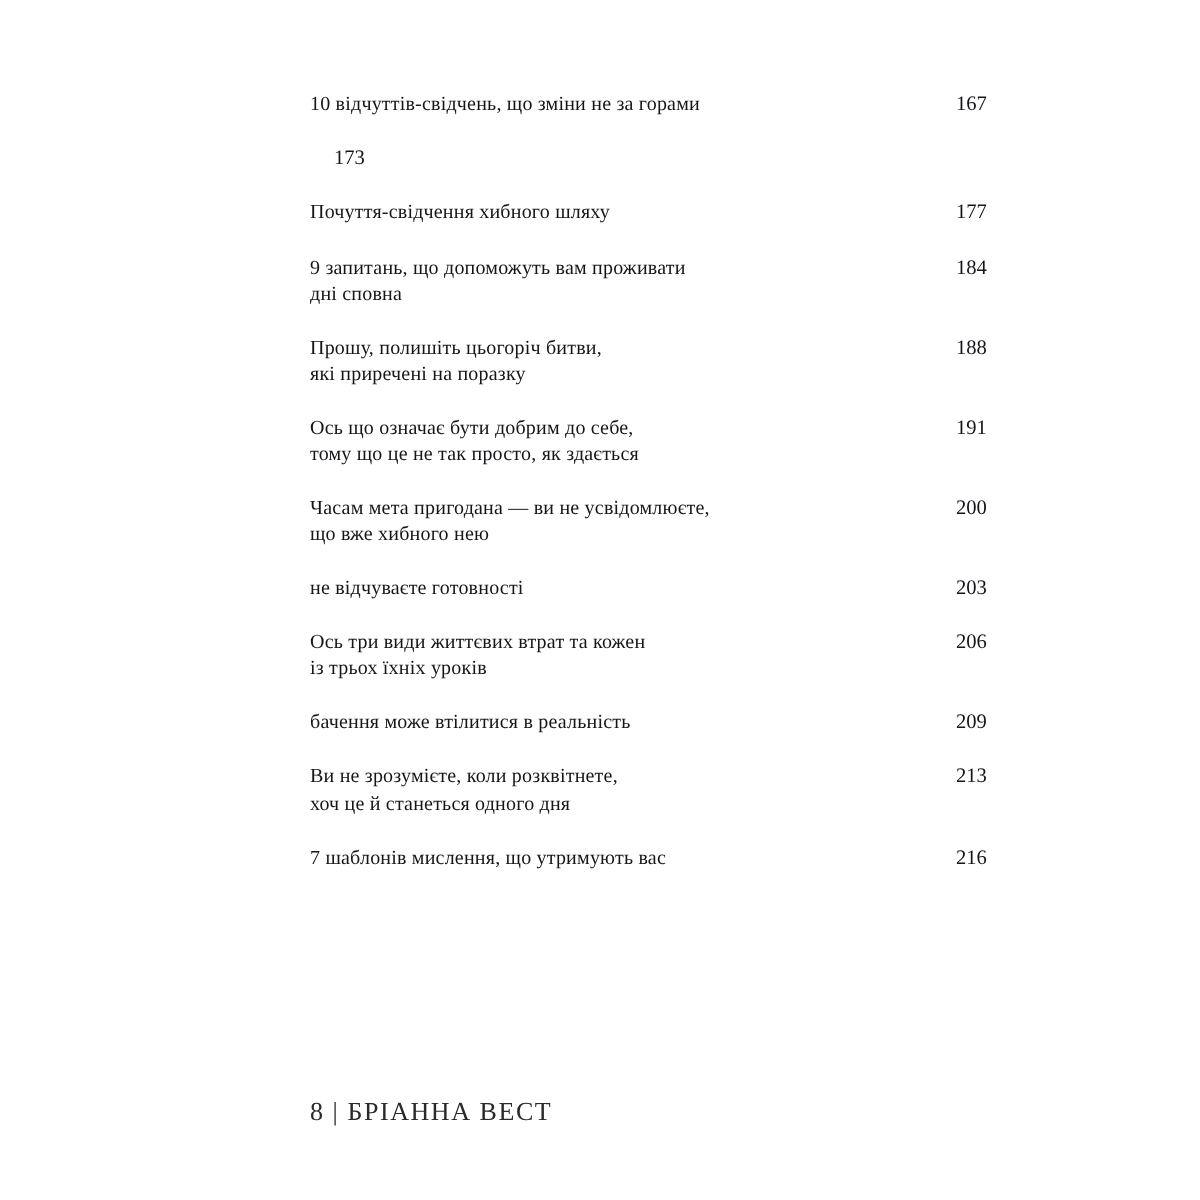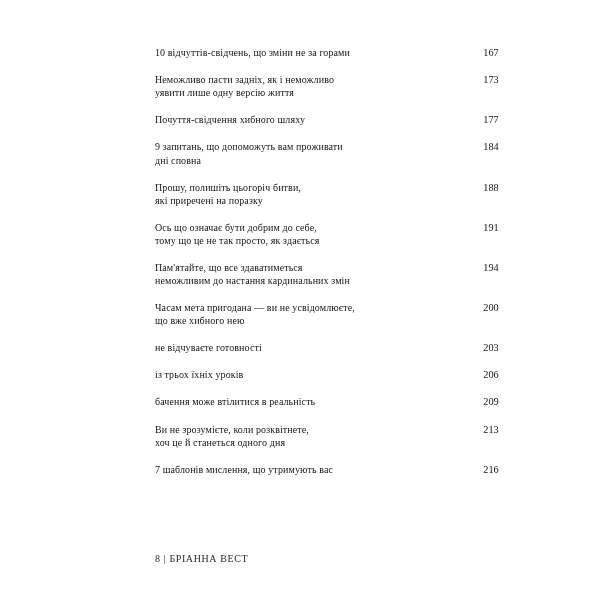--- a/index.html
+++ b/index.html
@@ -38,29 +38,29 @@
     color: #15151a;
   }
   .toc-title .line2 {
     display: block;
   }
   .toc-page {
     font-style: normal;
     font-size: 10.3px;
     color: #15151a;
     min-width: 26px;
-    text-align: center;
+    text-align: left;
     padding-left: 12px;
     white-space: nowrap;
   }
   .footer {
     position: absolute;
     left: 155px;
     bottom: 36px;
-    font-size: 10px;
+    font-size: 13px;
     font-style: normal;
     letter-spacing: 0.06em;
     color: #2a2a2a;
     font-family: "Liberation Serif", serif;
   }
 </style>
 </head>
 <body>
 
 <div class="page">
@@ -68,24 +68,20 @@
 
     <div class="toc-entry">
       <div class="toc-title">
         <span>10 відчуттів-свідчень, що зміни не за горами</span>
         <span class="line2"></span>
       </div>
       <div class="toc-page">167</div>
     </div>
 
     <div class="toc-entry">
-      <div class="toc-title">
-        <span>Неможливо пасти задніх, як і неможливо</span>
-        <span class="line2">уявити лише одну версію життя</span>
-      </div>
       <div class="toc-page">173</div>
     </div>
 
     <div class="toc-entry">
       <div class="toc-title">
         <span>Почуття-свідчення хибного шляху</span>
         <span class="line2"></span>
       </div>
       <div class="toc-page">177</div>
     </div>
@@ -108,46 +104,40 @@
     </div>
 
     <div class="toc-entry">
       <div class="toc-title">
         <span>Ось що означає бути добрим до себе,</span>
         <span class="line2">тому що це не так просто, як здається</span>
       </div>
       <div class="toc-page">191</div>
     </div>
 
-    <div class="toc-entry">
-      <div class="toc-title">
-        <span>Пам'ятайте, що все здаватиметься</span>
-        <span class="line2">неможливим до настання кардинальних змін</span>
-      </div>
-      <div class="toc-page">194</div>
-    </div>
 
 
     <div class="toc-entry">
       <div class="toc-title">
         <span>Часам мета пригодана — ви не усвідомлюєте,</span>
         <span class="line2">що вже хибного нею</span>
       </div>
       <div class="toc-page">200</div>
     </div>
 
     <div class="toc-entry">
       <div class="toc-title">
         <span class="line2">не відчуваєте готовності</span>
       </div>
       <div class="toc-page">203</div>
     </div>
 
     <div class="toc-entry">
       <div class="toc-title">
+        <span>Ось три види життєвих втрат та кожен</span>
         <span class="line2">із трьох їхніх уроків</span>
       </div>
       <div class="toc-page">206</div>
     </div>
 
     <div class="toc-entry">
       <div class="toc-title">
         <span class="line2">бачення може втілитися в реальність</span>
       </div>
       <div class="toc-page">209</div>

